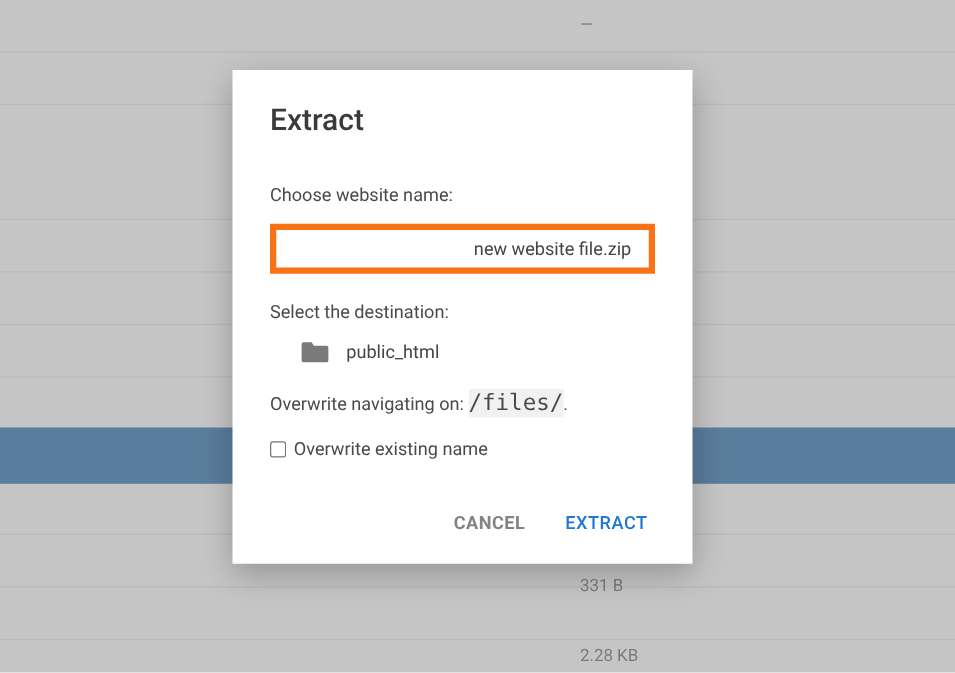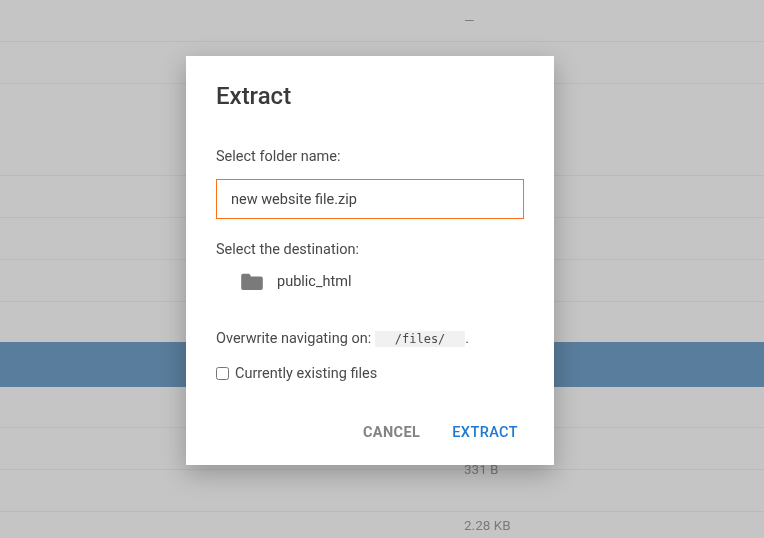--- a/index.html
+++ b/index.html
@@ -52,54 +52,55 @@
     color: #3a3a3a;
   }
   .label {
     font-size: 14.5px;
     color: #4a4a4a;
     margin-bottom: 14px;
   }
   .input {
     width: 100%;
     height: 40px;
-    border: 1px solid #f97316;
+    border: 5px solid #f97316;
     padding: 0 14px;
     font-size: 14.5px;
     color: #444;
     outline: none;
     margin-bottom: 22px;
     font-family: inherit;
+    text-align: right;
   }
   .dest-row {
     display: flex;
     align-items: center;
     gap: 14px;
-    margin: 10px 0 40px 6px;
+    margin: 10px 0 22px 6px;
     cursor: pointer;
     padding-left: 19px;
   }
   .folder-icon {
     width: 22px; height: 18px;
     fill: #7a7a7a;
   }
   .dest-text {
     font-size: 14.5px;
     color: #444;
   }
   .nav-line {
     font-size: 14.5px;
     color: #4a4a4a;
     margin-bottom: 18px;
   }
   .nav-line code {
     background: #f1f1f1;
     font-family: ui-monospace, "SFMono-Regular", Menlo, Consolas, monospace;
-    font-size: 12px;
-    padding: 1px 20px;
+    font-size: 18px;
+    padding: 1px 0;
   }
   .check-row {
     display: flex;
     align-items: center;
     gap: 6px;
     font-size: 14.5px;
     color: #4a4a4a;
     margin-bottom: 36px;
   }
   .check-row input { margin: 0; }
@@ -147,37 +148,37 @@
       <span class="bg-cell" style="top:517px">2.28 KB</span>
     </div>
   <div class="bg-highlight"></div>
 </div>
 
 <div class="overlay"></div>
 
 <div class="dialog">
   <h1>Extract</h1>
 
-  <div class="label">Select folder name:</div>
+  <div class="label">Choose website name:</div>
   <input class="input" type="text" value="new website file.zip" style="">
 
   <div class="label">Select the destination:</div>
   <div class="dest-row">
     <svg class="folder-icon" viewBox="0 0 24 20">
       <path d="M2 2h7l2 3h11a2 2 0 0 1 2 2v11a2 2 0 0 1-2 2H2a2 2 0 0 1-2-2V4a2 2 0 0 1 2-2z"></path>
     </svg>
     <span class="dest-text">public_html</span>
   </div>
 
   <div class="nav-line">
     <span>Overwrite navigating on: </span><code>/files/</code><span>.</span>
   </div>
 
   <label class="check-row">
     <input type="checkbox" style="">
-    <span>Currently existing files</span>
+    <span>Overwrite existing name</span>
   </label>
 
   <div class="actions">
     <button class="btn btn-cancel">CANCEL</button>
     <button class="btn btn-extract">EXTRACT</button>
   </div>
 </div>
 
 </body></html>

